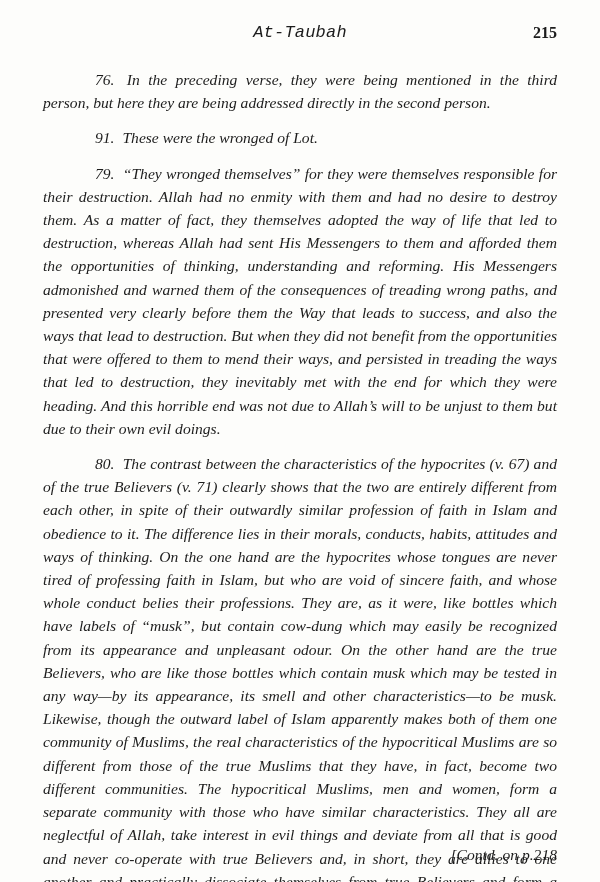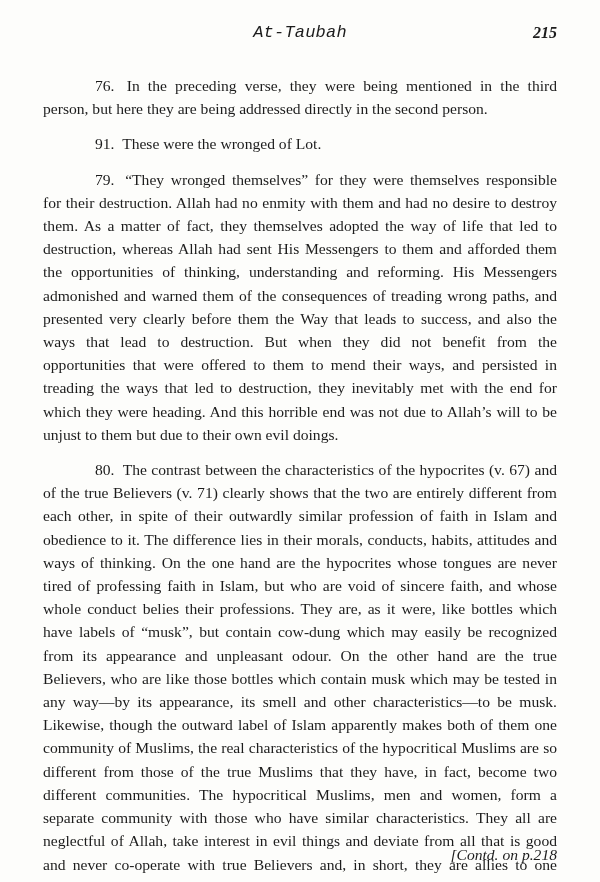--- a/index.html
+++ b/index.html
@@ -37,35 +37,35 @@
       font-size: 17px;
       letter-spacing: 0.2px;
       font-family: Liberation Mono, monospace;
     }
     .page-number {
       position: absolute;
       right: 0;
       top: 1px;
       font-weight: bold;
       font-size: 16px;
-      font-style: italic;
     }
     .body-text {
       position: absolute;
       top: 62px;
       left: 0;
       width: 514px;
     }
     .para {
-      margin: 12px 0 12px 0;
+      margin: 6px 0 12px 0;
       font-size: 15.6px;
       line-height: 23.2px;
       text-align: justify;
       text-indent: 52px;
       hyphens: none;
+      font-style: italic;
     }
     .para .num {
       margin-right: 4px;
     }
     .continued {
       position: absolute;
       top: 846px;
       right: 43px;
       font-style: italic;
       font-size: 15.6px;

